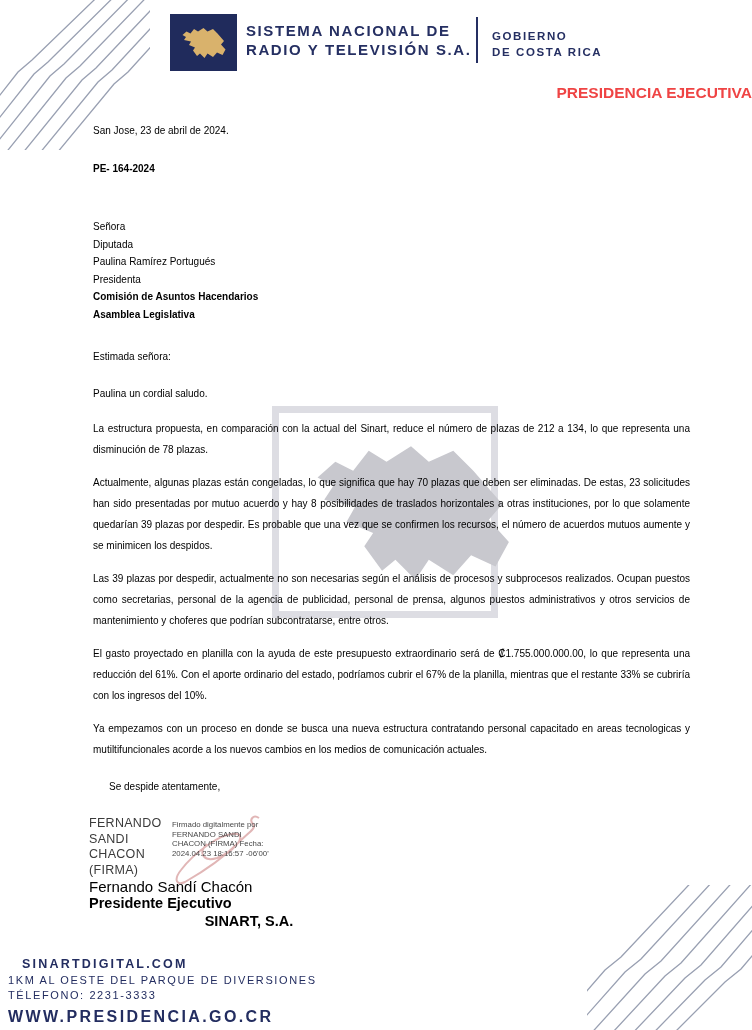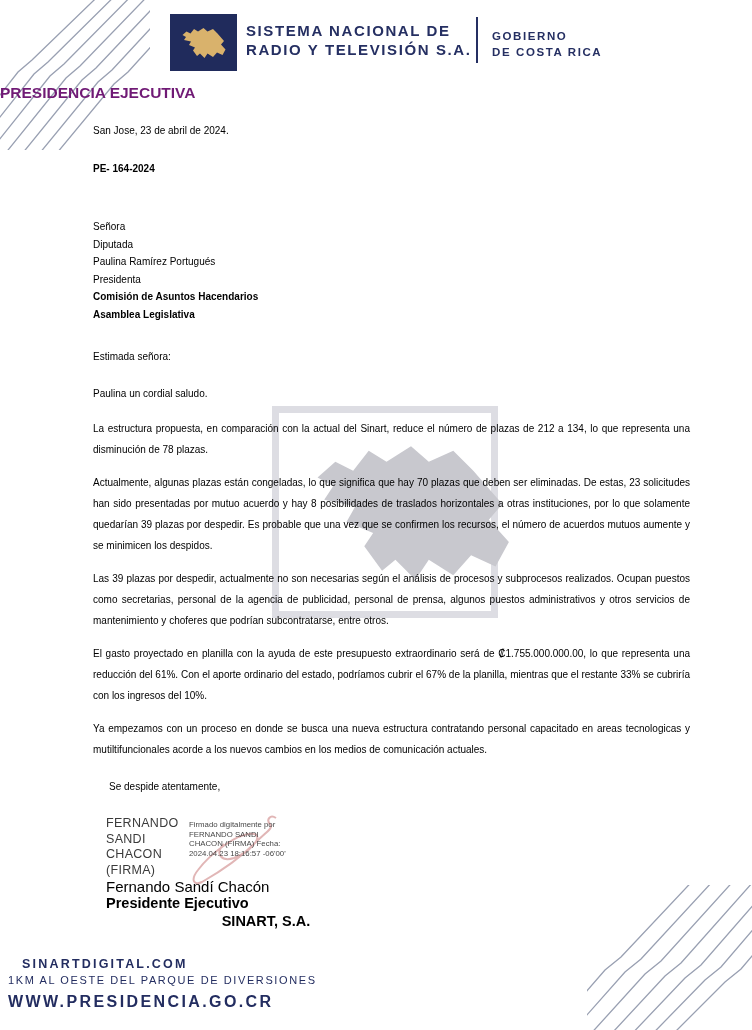--- a/index.html
+++ b/index.html
@@ -31,37 +31,37 @@
     color:#252f62;
   }
   .header-divider { position:absolute; left:476px; top:17px; width:2px; height:46px; background:#252f62; }
   .gov-name {
     position:absolute; left:492px; top:28px;
     font-weight:bold; font-size:11.5px; line-height:16px; letter-spacing:1.6px;
     color:#252f62;
   }
   .page-title {
     position:absolute; left:0; top:84px; width:100%;
-    text-align:left; font-weight:bold; font-size:15.5px; color:#701a75;
+    text-align:right; font-weight:bold; font-size:15.5px; color:#ef4444;
   }
 
   
   .letter-body { position:absolute; left:93px; top:120px; width:597px; font-size:10px; line-height:21px; }
   .letter-body p { margin:0 0 12px 0; text-align:justify; }
   .date-line { margin:0 0 17px 0 !important; text-align:left !important; }
   .ref-line { font-weight:bold; margin:0 0 39px 0 !important; text-align:left !important; }
   .recipient { margin:16px 0 23px 0; line-height:17.5px; }
   .recipient div { text-align:left; }
   .bold { font-weight:bold; }
   .greeting { margin:0 0 16px 0 !important; text-align:left !important; }
   .opening { margin:0 0 14px 0 !important; text-align:left !important; }
   .closing { margin:16px !important; text-align:left !important; }
 
   
-  .sig-block { position:absolute; left:106px; top:816px; width:320px; }
+  .sig-block { position:absolute; left:89px; top:816px; width:320px; }
   .sig-stamp { position:relative; height:60px; }
   .stamp-name {
     position:absolute; left:0; top:0; width:86px;
     font-size:12.5px; line-height:15.5px; color:#3b3b3b; letter-spacing:0.3px;
   }
   .stamp-detail {
     position:absolute; left:83px; top:4px; width:98px;
     font-size:7.8px; line-height:9.6px; color:#474747;
   }
   .sig-squiggle { position:absolute; left:48px; top:-4px; }
@@ -166,16 +166,17 @@
       <div class="stamp-detail">Firmado digitalmente por FERNANDO SANDI CHACON (FIRMA) Fecha: 2024.04.23 18:16:57 -06'00'</div>
     </div>
     <div class="signer-name">Fernando Sandí Chacón</div>
     <div class="signer-title">Presidente Ejecutivo</div>
     <div class="signer-org">SINART, S.A.</div>
   </div>
 
   <div class="footer">
     <div class="footer-site">SINARTDIGITAL.COM</div>
     <div class="footer-addr">1KM AL OESTE DEL PARQUE DE DIVERSIONES</div>
+    <div class="footer-phone">TÉLEFONO: 2231-3333</div>
     <div class="footer-gov">WWW.PRESIDENCIA.GO.CR</div>
   </div>
 
 </div>
 
 </body></html>

